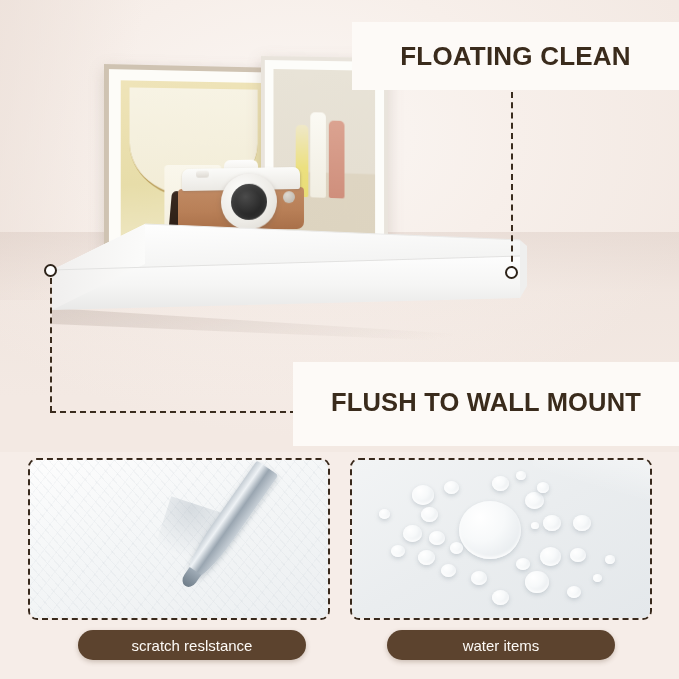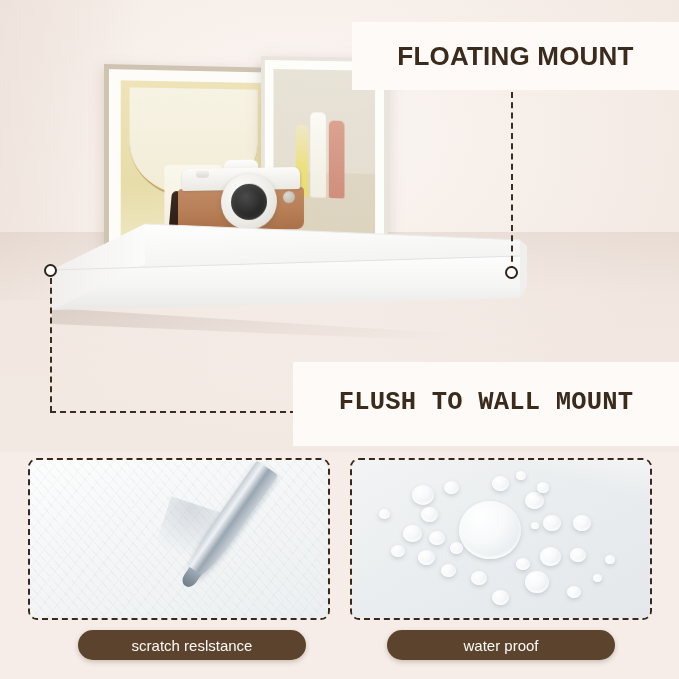--- a/index.html
+++ b/index.html
@@ -149,21 +149,21 @@
 
   
   .panel {
     position: absolute;
     background: #fdfaf7;
     z-index: 8;
   }
   .panel-1 { left: 352px; top: 22px; width: 327px; height: 68px;
              display:flex; flex-direction:column; align-items:center; justify-content:center; }
   .panel-2 { left: 293px; top: 362px; width: 386px; height: 84px;
-             display:flex; flex-direction:column; align-items:center; justify-content:center; padding-top:2px;font-family:Liberation Mono, monospace;}
+             display:flex; flex-direction:column; align-items:center; justify-content:center; padding-top:2px;}
 
   .head {
     color: #3a2b1c;
     font-size: 26px;
     font-weight: 700;
     letter-spacing: .2px;
     line-height: 1.08;
     text-align: center;
     white-space: nowrap;
   }
@@ -318,21 +318,21 @@
   </div>
 
   <div class="dash-v" style="left:511px; top:92px; height:180px;"></div>
   <div class="dot" style="left:505px; top:266px;"></div>
 
   <div class="dot" style="left:44px; top:264px;"></div>
   <div class="dash-v" style="left:50px; top:278px; height:134px;"></div>
   <div class="dash-h" style="left:50px; top:411px; width:246px;"></div>
 
   <div class="panel panel-1">
-    <div class="head">FLOATING MOUNT</div>
+    <div class="head">FLOATING CLEAN</div>
   </div>
 
   <div class="panel panel-2">
     <div class="head">FLUSH TO WALL MOUNT</div>
     <div class="sub">
     </div>
   </div>
 
   <div class="tile tile-left">
     <div class="surf-scratch"></div>
@@ -368,16 +368,16 @@
     <div class="drop" style="left:81%; top:72%; width:9px; height:8px;"></div>
     <div class="drop" style="left:72%; top:80%; width:14px; height:12px;"></div>
     <div class="drop" style="left:47%; top:82%; width:17px; height:15px;"></div>
     <div class="drop" style="left:60%; top:39%; width:8px; height:7px;"></div>
   </div>
 
   <div class="badge badge-left">
     <span>scratch reslstance</span>
   </div>
   <div class="badge badge-right">
-    <span>water proof</span>
+    <span>water items</span>
   </div>
 
 </div>
 
 </body></html>

